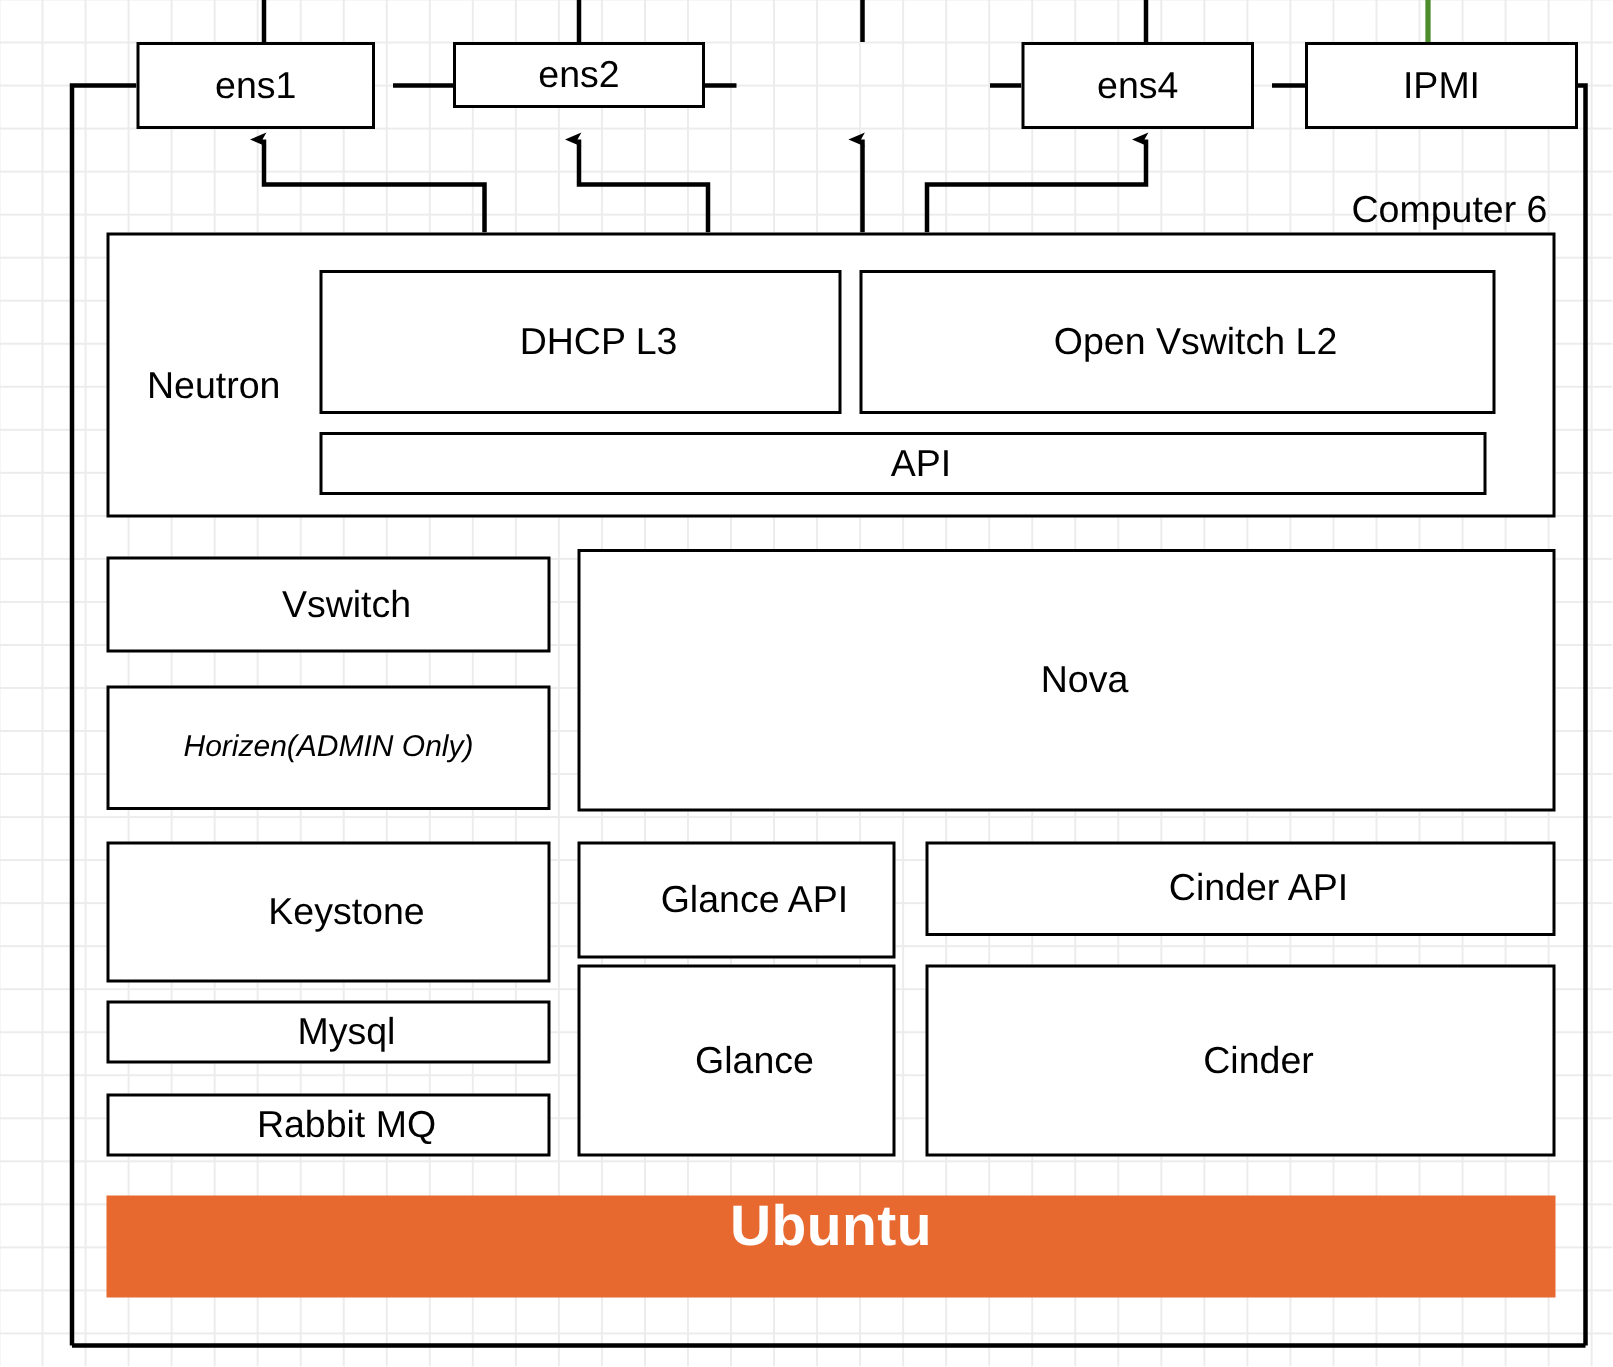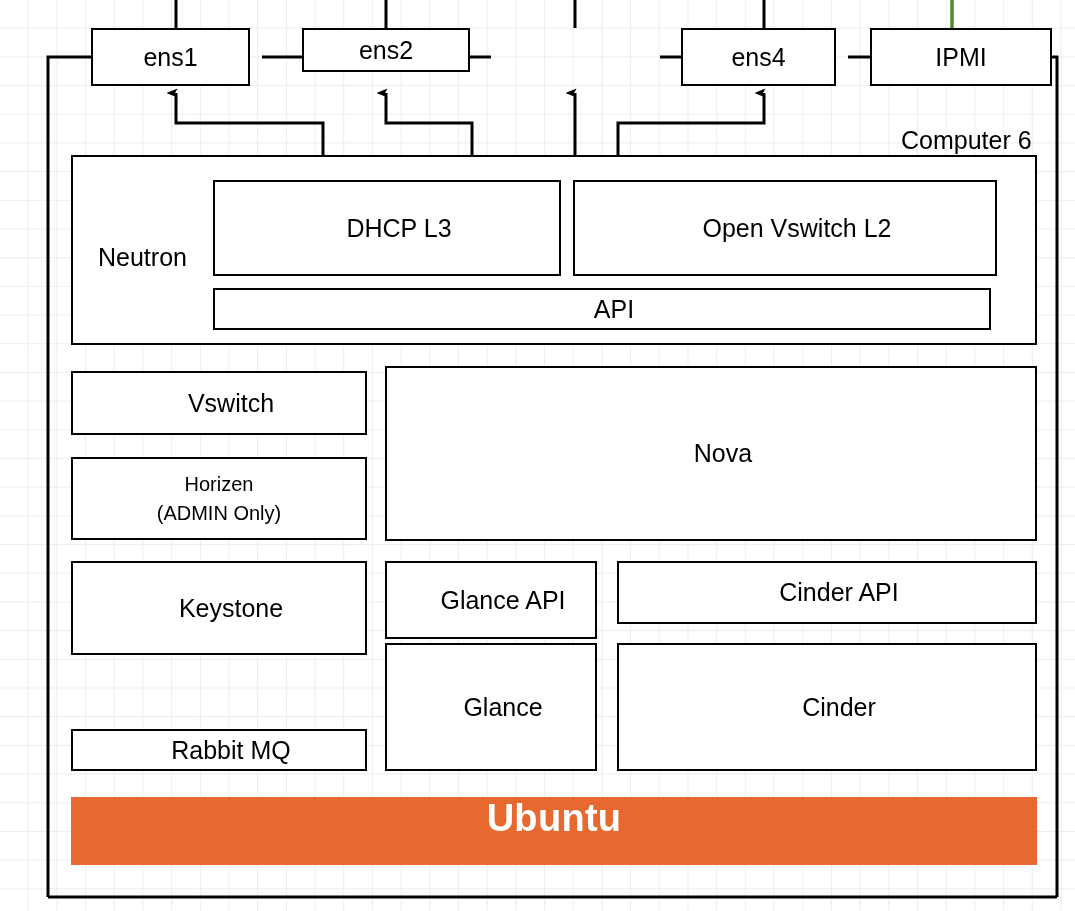--- a/index.html
+++ b/index.html
@@ -71,22 +71,23 @@
   }
   svg.wires {
     position: absolute;
     left: 0;
     top: 0;
     width: 1075px;
     height: 911px;
     pointer-events: none;
   }
   .two-line {
-    flex-direction: column;
+    flex-direction: row;
     line-height: 1.45;
+    font-style: italic;
   }
 </style>
 </head>
 <body>
 
 <div id="canvas">
 
   <svg class="wires" viewBox="0 0 1075 911" xmlns="http://www.w3.org/2000/svg">
     <defs>
       <marker id="arrowUp" markerWidth="12" markerHeight="12" refX="5" refY="9.4" orient="auto" markerUnits="userSpaceOnUse">
@@ -152,20 +153,23 @@
 
   <div class="box sec-title-sm two-line" style="left:71px; top:457px; width:296px; height:83px;">
     <span>Horizen</span>
     <span>(ADMIN Only)</span>
   </div>
 
   <div class="box sec-title" style="left:71px; top:561px; width:296px; height:94px;">
     <span>Keystone</span>
   </div>
 
+  <div class="box sec-title" style="left:71px; top:667px; width:296px; height:42px;">
+    <span>Mysql</span>
+  </div>
 
   <div class="box sec-title" style="left:71px; top:729px; width:296px; height:42px;">
     <span>Rabbit MQ</span>
   </div>
 
   <div class="box sec-title" style="left:385px; top:366px; width:652px; height:175px;">
     <span>Nova</span>
   </div>
 
   <div class="box sec-title" style="left:385px; top:561px; width:212px; height:78px;">

